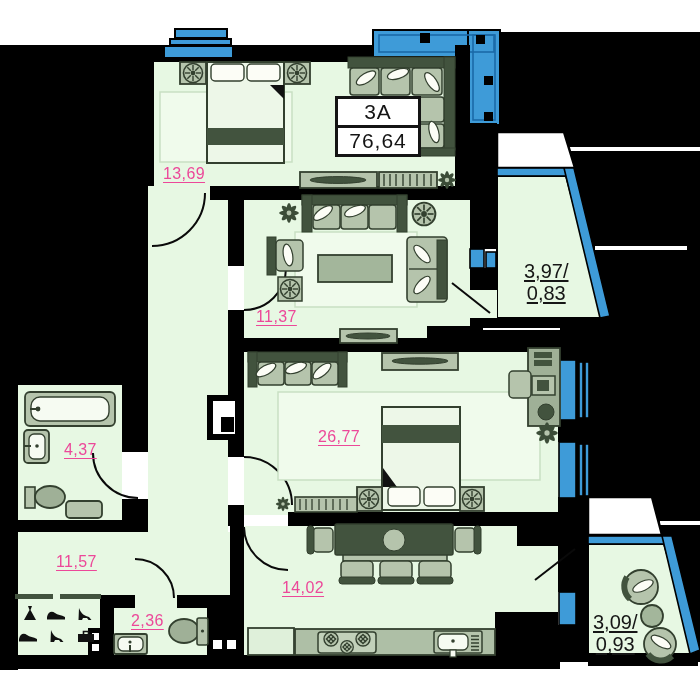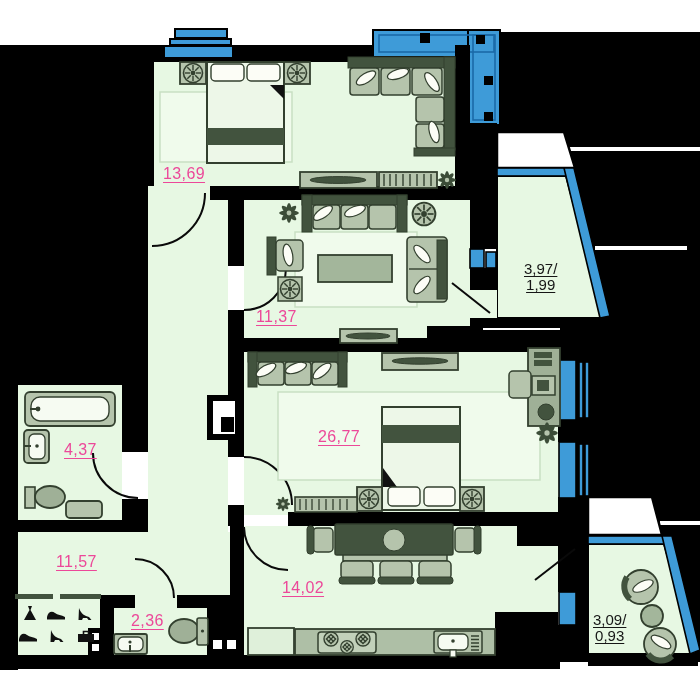--- a/index.html
+++ b/index.html
@@ -1,21 +1,21 @@
 <!DOCTYPE html>
 <html><head>
 <meta charset="utf-8">
 <style>
   html,body{margin:0;padding:0;background:#fff;}
   .plan-root{position:relative;width:700px;height:700px;background:#fff;overflow:hidden;
              font-family:"Liberation Sans", sans-serif;}
   .plan-root svg{position:absolute;left:0;top:0;}
   .room-label{position:absolute;color:#ec4899;font-size:16px;letter-spacing:.4px;
               text-decoration:underline;text-underline-offset:3px;white-space:nowrap;}
-  .loggia-label{position:absolute;color:#161616;font-size:15px;line-height:1.08;
+  .loggia-label{position:absolute;color:#161616;font-size:20px;line-height:1.08;
                 text-align:center;white-space:nowrap;}
   .loggia-label span{display:block;text-decoration:underline;text-underline-offset:2px;}
   .unit-box{position:absolute;left:335px;top:96px;width:80px;background:#fff;
             border:3px solid #141414;}
   .unit-box .cell{height:26px;display:flex;align-items:center;justify-content:center;
                   font-size:21px;color:#141414;letter-spacing:1px;}
   .unit-box .cell:first-child{border-bottom:3px solid #141414;}
 </style>
 </head>
 <body>
@@ -436,21 +436,25 @@
 <div class="room-label" style="left:163px;top:165px">13,69</div>
 <div class="room-label" style="left:256px;top:308px">11,37</div>
 <div class="room-label" style="left:318px;top:428px">26,77</div>
 <div class="room-label" style="left:64px;top:441px">4,37</div>
 <div class="room-label" style="left:56px;top:553px">11,57</div>
 <div class="room-label" style="left:131px;top:612px">2,36</div>
 <div class="room-label" style="left:282px;top:579px">14,02</div>
 
 <div class="loggia-label" style="left:524px;top:261px">
   <span>3,97/</span>
-  <span>1,99</span>
+  <span>0,83</span>
 </div>
 <div class="loggia-label" style="left:593px;top:612px">
   <span>3,09/</span>
   <span>0,93</span>
 </div>
 
-
+<div class="unit-box">
+  <div class="cell">3A</div>
+  <div class="cell">76,64</div>
 </div>
 
+</div>
+
 </body></html>

